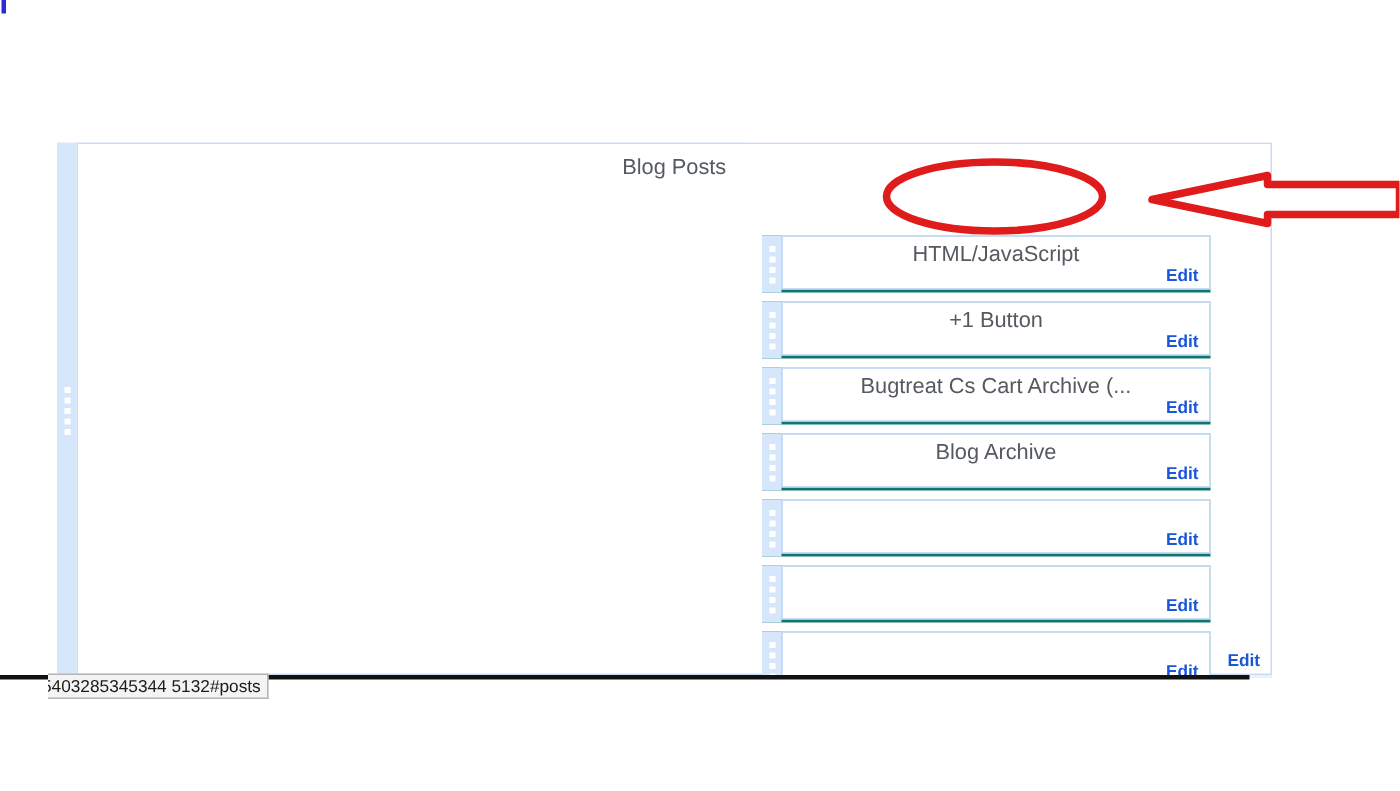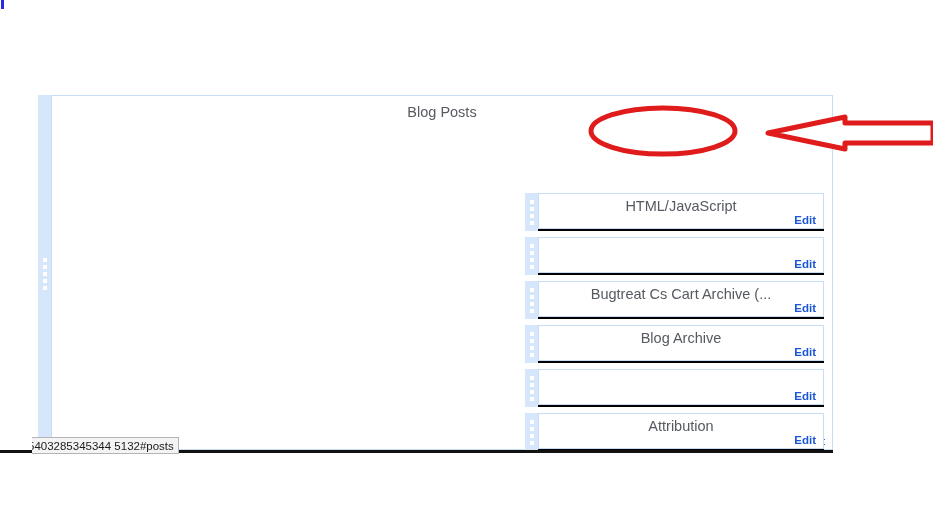--- a/index.html
+++ b/index.html
@@ -27,20 +27,21 @@
 
   
   #layout-canvas {
     position: absolute;
     left: 38px;
     top: 95px;
     width: 795px;
     height: 357px;
     background: #eaf1fd;
     overflow: hidden;
+    padding-left: 15px;
   }
 
   
   .widget {
     position: absolute;
     background: #ffffff;
     border: 1px solid #c9dcf5;
     box-sizing: border-box;
   }
   .widget-title {
@@ -146,25 +147,24 @@
     cursor: pointer;
   }
   #add-gadget-label {
     color: #1a56d6;
     font-size: 12.5px;
   }
 
   
   .gadget-row {
     position: absolute;
-    left: 487px;
+    left: 470px;
     width: 299px;
     height: 38px;
-    background: #000000;
-    margin-top: 36px;
+    background: #0f766e;
   }
   .gadget-row .gadget-inner {
     position: absolute;
     left: 13px;
     top: 0;
     right: 0;
     bottom: 2px;
     background: #ffffff;
     border: 1px solid #c9dcf5;
     box-sizing: border-box;
@@ -180,21 +180,21 @@
     top: 450px;
     width: 833px;
     height: 3px;
     background: #111111;
   }
 
   
   #status-bar {
     position: absolute;
     left: 32px;
-    top: 437px;
+    top: 449px;
     height: 17px;
     padding: 0 4px 0 0;
     background: #f4f4f4;
     border: 1px solid #b4b4b4;
     border-left: none;
     box-sizing: border-box;
     display: flex;
     align-items: center;
     overflow: hidden;
   }
@@ -263,20 +263,21 @@
         </div>
       </div>
       <div class="gadget-row" style="top: 106px;">
         <div class="grip">
           <i></i>
           <i></i>
           <i></i>
           <i></i>
         </div>
         <div class="gadget-inner">
+          <div class="widget-title">+1 Button</div>
           <a class="edit-link" href="#">Edit</a>
         </div>
       </div>
       <div class="gadget-row" style="top: 150px;">
         <div class="grip">
           <i></i>
           <i></i>
           <i></i>
           <i></i>
         </div>
@@ -309,21 +310,20 @@
         </div>
       </div>
       <div class="gadget-row" style="top: 282px;">
         <div class="grip">
           <i></i>
           <i></i>
           <i></i>
           <i></i>
         </div>
         <div class="gadget-inner">
-          <div class="widget-title">Attribution</div>
           <a class="edit-link" href="#">Edit</a>
         </div>
       </div>
       <div class="gadget-row" style="top: 326px;">
         <div class="grip">
           <i></i>
           <i></i>
           <i></i>
           <i></i>
         </div>

